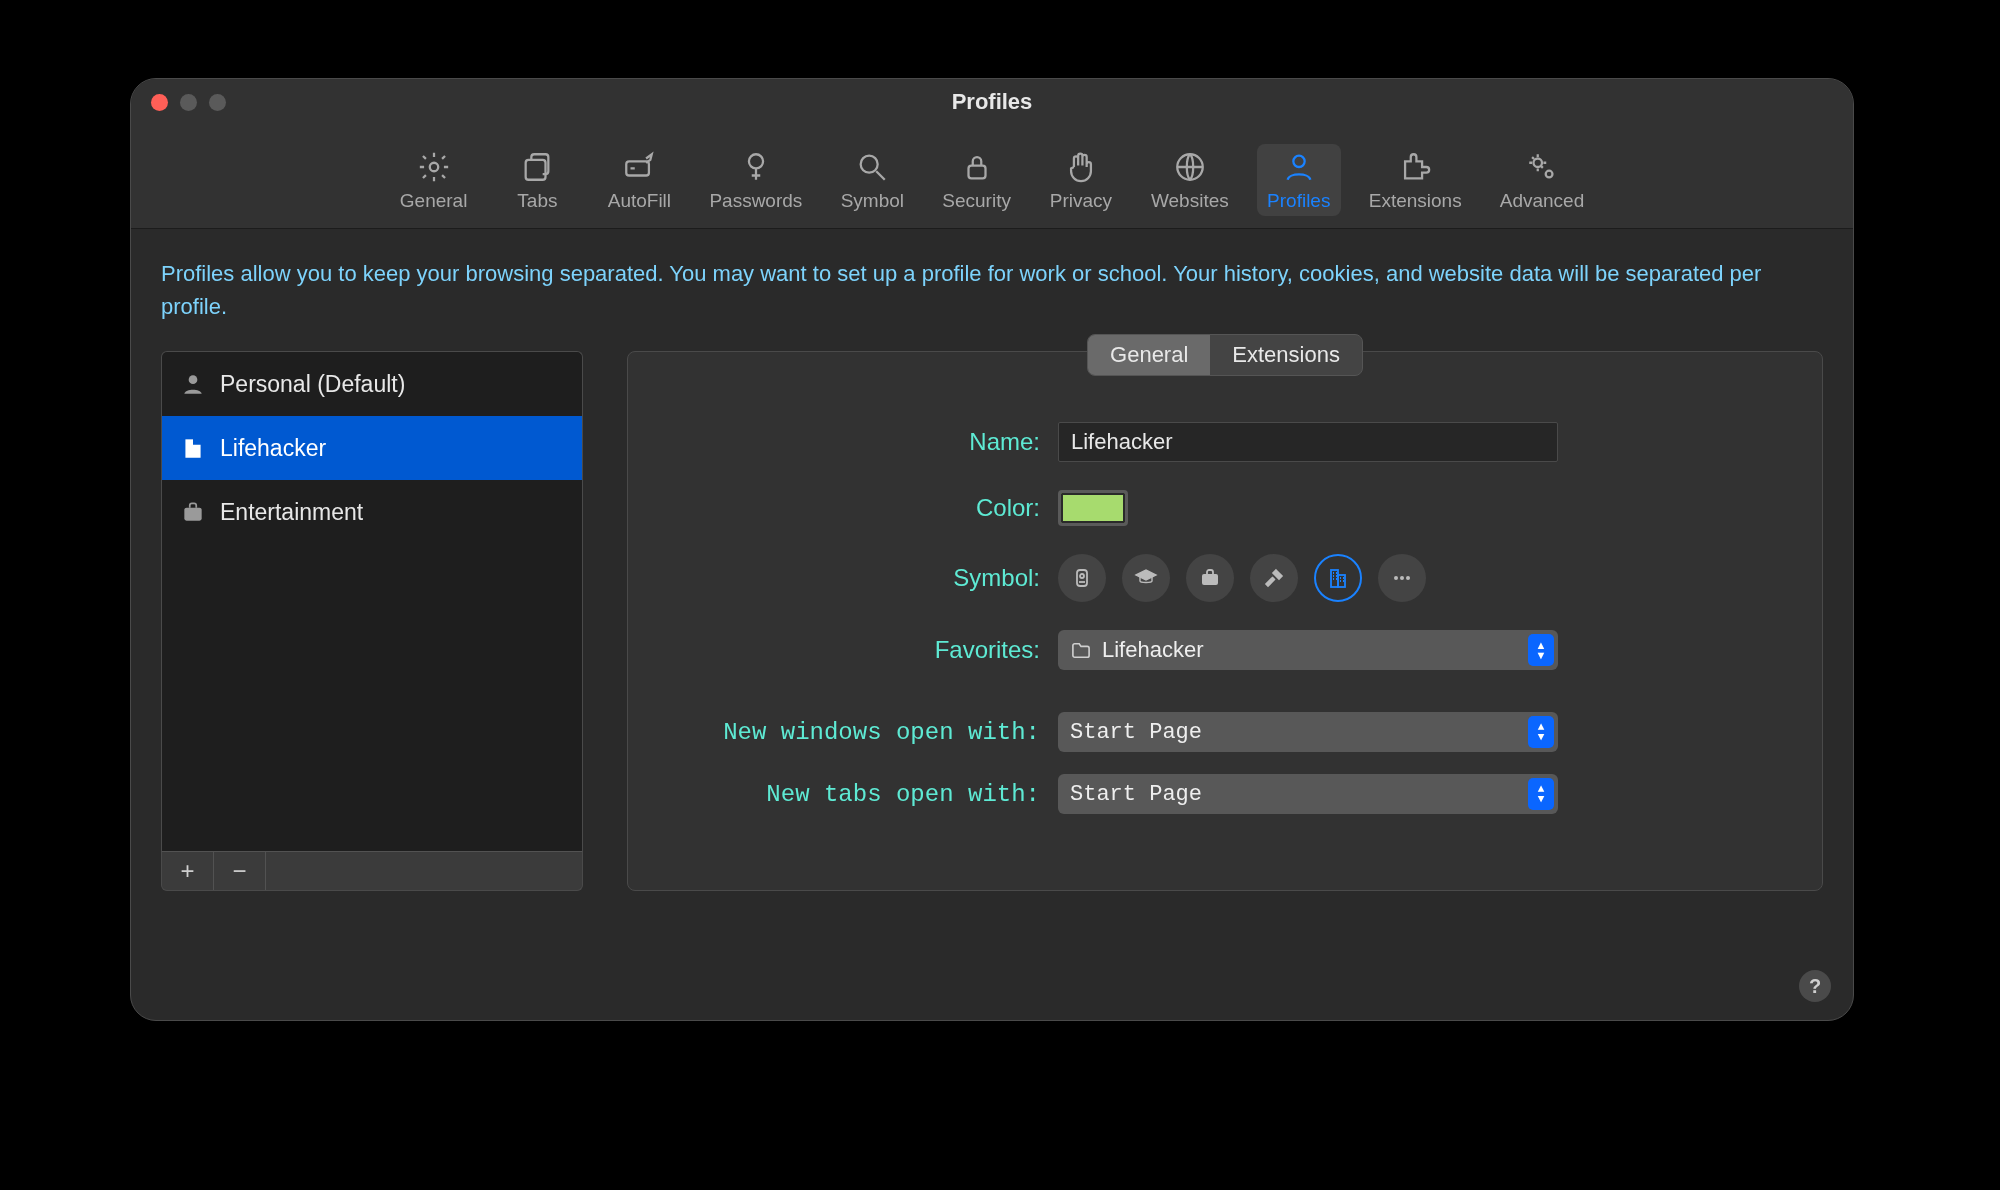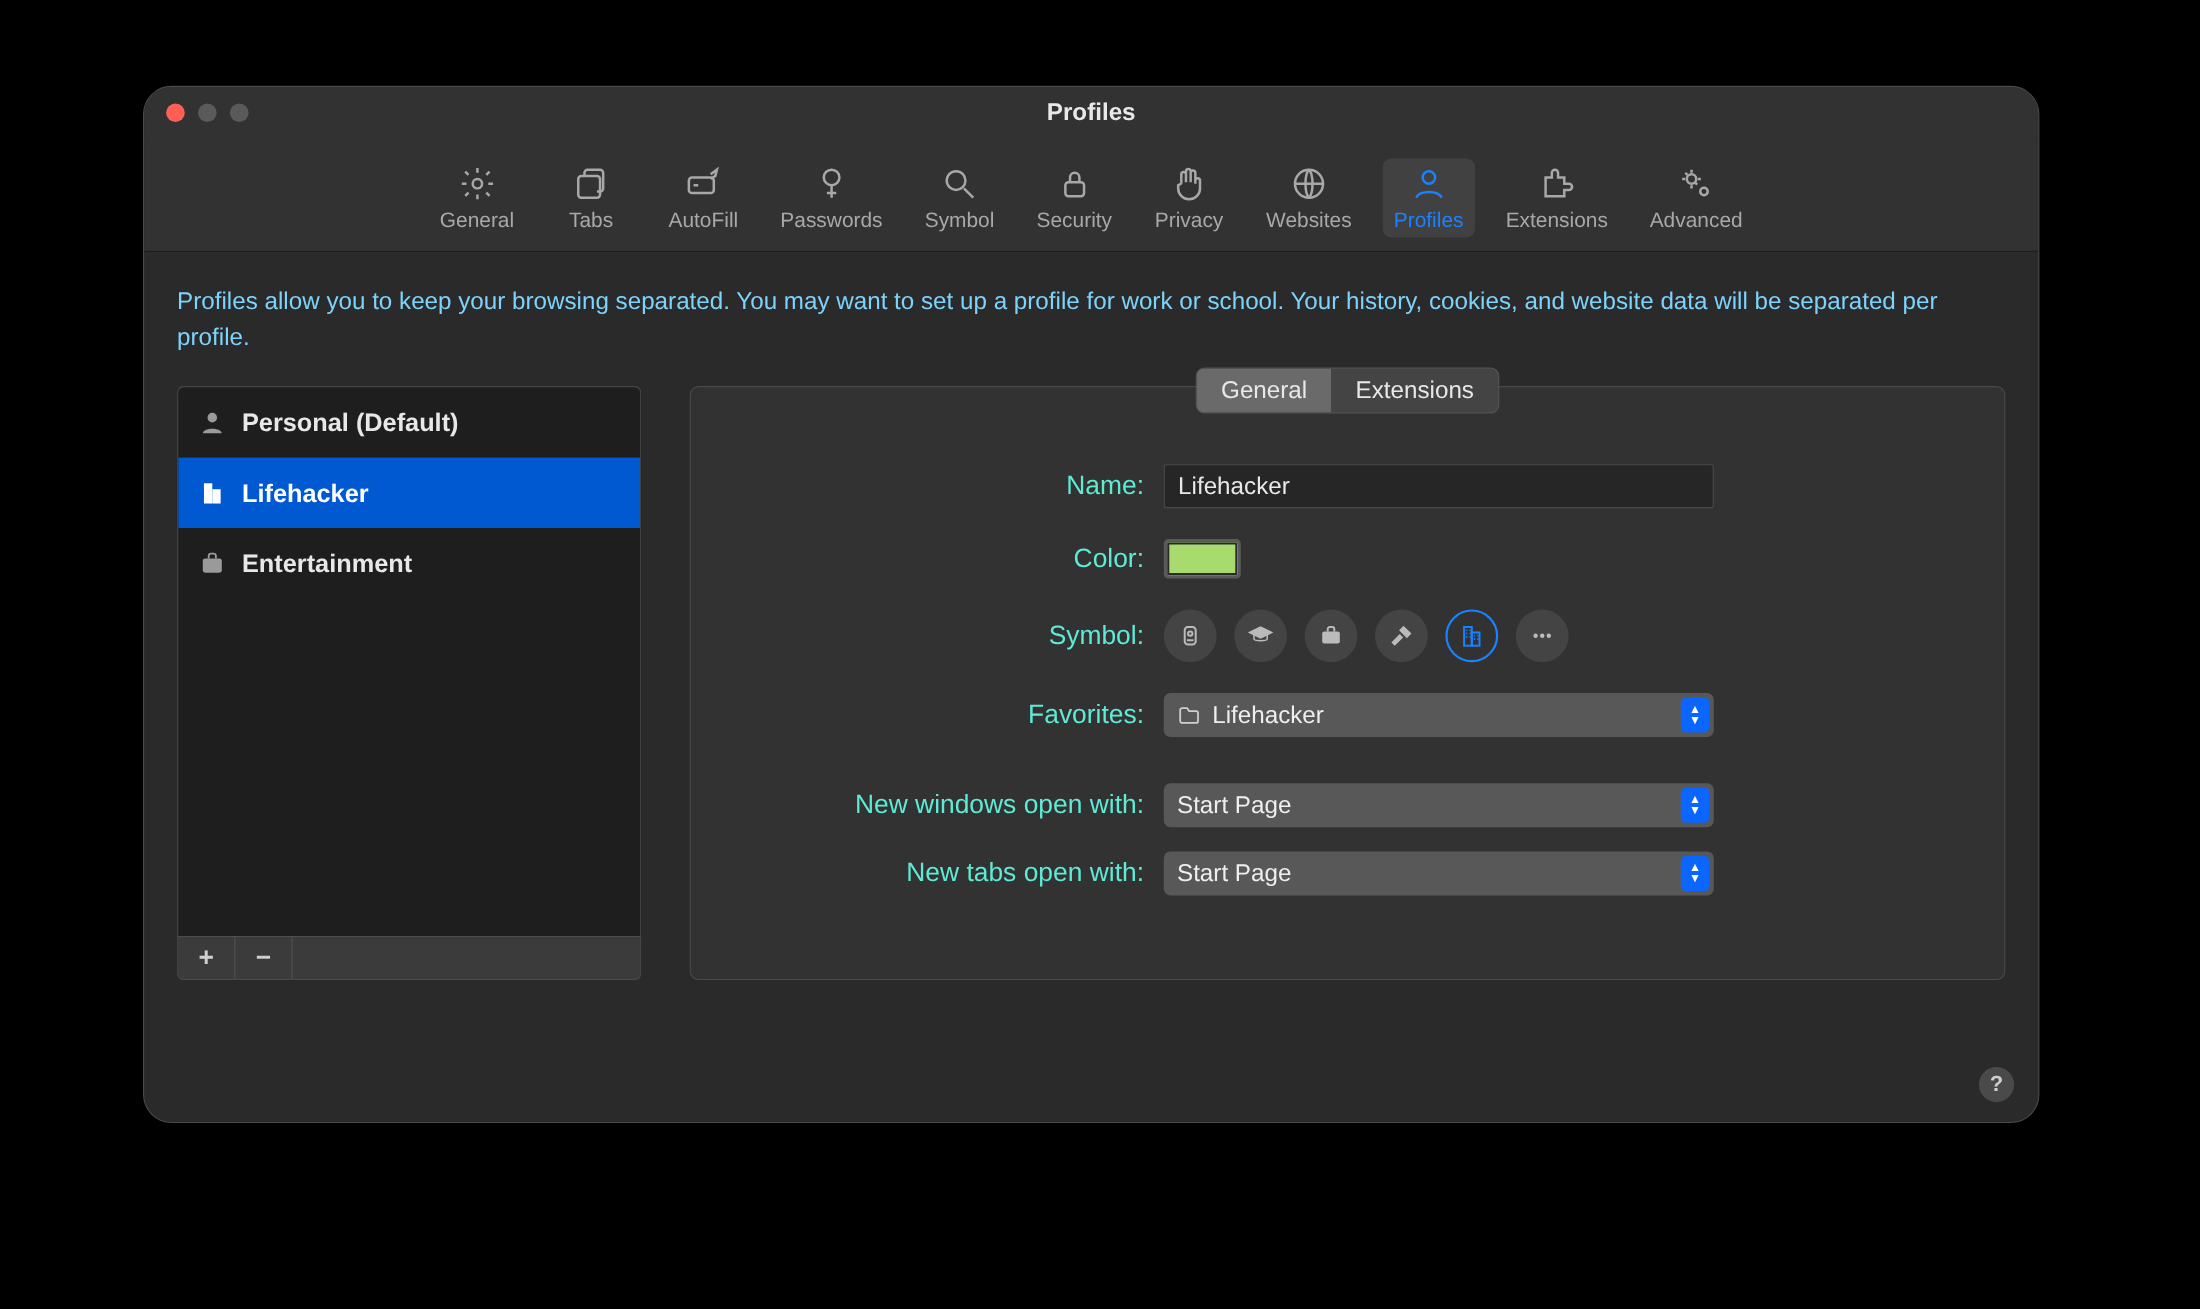--- a/index.html
+++ b/index.html
@@ -66,21 +66,21 @@
   .tbtn.active svg { stroke: #1a82ff; fill: none; }
   .icn { stroke: #a8a8a8; fill: none; stroke-width: 1.6; }
 
   
   .body { padding: 28px 30px 30px; height: calc(100% - 46px - 104px); position: relative; }
   .intro { color: #7dd3fc; font-size: 22px; line-height: 1.5; margin-bottom: 28px; max-width: 1640px; }
 
   .cols { display: flex; gap: 44px; align-items: stretch; height: 540px; }
 
   
-  .sidewrap { width: 422px; display: flex; flex-direction: column; font-weight: bold; }
+  .sidewrap { width: 422px; display: flex; flex-direction: column; }
   .sidebar {
     flex: 1;
     background: #1e1e1e;
     border: 1px solid #4a4a4a;
     border-bottom: none;
     border-radius: 6px 6px 0 0;
     overflow: hidden;
   }
   .sbrow {
     display: flex; align-items: center; gap: 14px;
@@ -119,21 +119,21 @@
     border: 1px solid #555;
   }
   .seg .segbtn {
     padding: 7px 22px;
     font-size: 22px; color: #e8e8e8;
   }
   .seg .segbtn.active { background: #6a6a6a; }
 
   .form { padding: 46px 40px 30px 40px; }
   .frow { display:flex; align-items:center; margin-bottom: 28px; }
-  .frow.tight { margin-bottom: 22px; }
+  .frow.tight { margin-bottom: 22px; font-family: Liberation Mono, monospace; }
   .flabel { width: 390px; text-align: right; padding-right: 18px; font-size: 24px; color: #5eead4; }
 
   .txtin {
     flex: 0 0 500px;
     height: 40px;
     background: #262626;
     border: 1px solid #4a4a4a;
     border-radius: 2px;
     color: #e8e8e8; font-size: 22px;
     padding: 0 12px;

